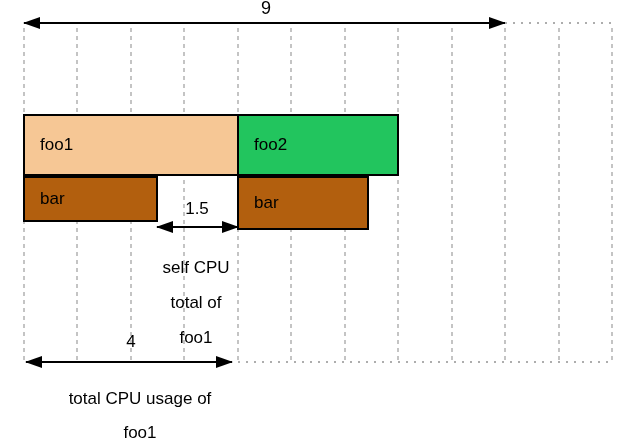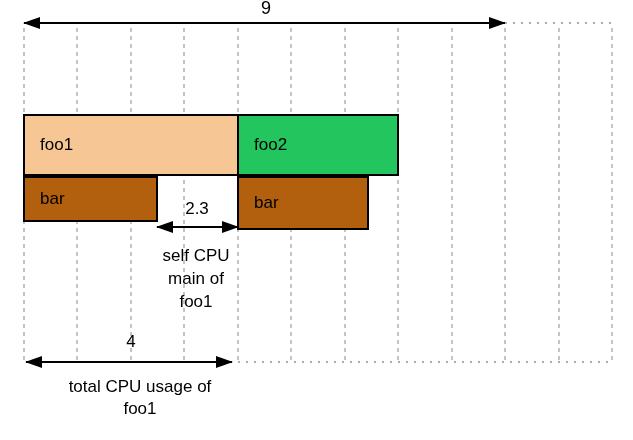--- a/index.html
+++ b/index.html
@@ -66,21 +66,21 @@
   }
   
   .caption {
     position: absolute;
     transform: translateX(-50%);
     font-size: 17px;
     line-height: 23px;
     text-align: center;
     white-space: nowrap;
   }
-  .caption span { display: block; }
+  .caption span { display: block; margin-top: 12px; }
 </style>
 </head>
 <body>
 
 <div class="canvas">
 
   <div>
       <div class="vline" style="left: 22.5px;"></div>
       <div class="vline" style="left: 76px;"></div>
       <div class="vline" style="left: 129.5px;"></div>
@@ -109,25 +109,25 @@
   </div>
 
   <div class="frame" style="left: 23px; top: 176px; width: 135px; height: 46px; background: rgb(178, 95, 14);">
     <span class="flabel">bar</span>
   </div>
 
   <div class="frame" style="left: 237px; top: 176px; width: 132px; height: 54px; background: rgb(178, 95, 14);">
     <span class="flabel">bar</span>
   </div>
 
-  <div class="mvalue" style="left:197px; top:199px;">2.3</div>
+  <div class="mvalue" style="left:197px; top:199px;">1.5</div>
   <div class="arrow" style="left:157px; top:226px; width:81px;"></div>
   <div class="caption" style="left:196px; top:244px;">
     <span>self CPU</span>
-    <span>main of</span>
+    <span>total of</span>
     <span>foo1</span>
   </div>
 
   <div class="mvalue" style="left:131px; top:332px;">4</div>
   <div class="arrow" style="left:26px; top:361px; width:206px;"></div>
   <div class="dotline" style="left:238px; top:361px; width:375px;"></div>
   <div class="caption" style="left:140px; top:376px; line-height:22px;">
     <span>total CPU usage of</span>
     <span>foo1</span>
   </div>

